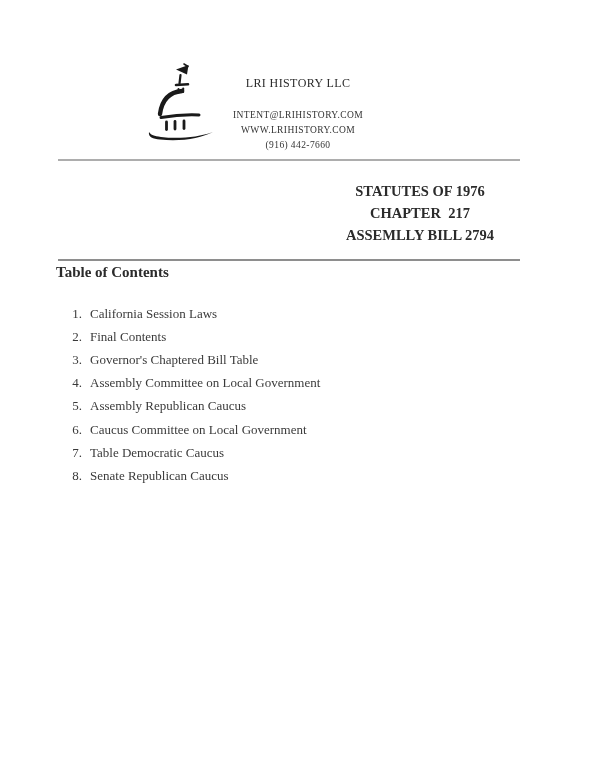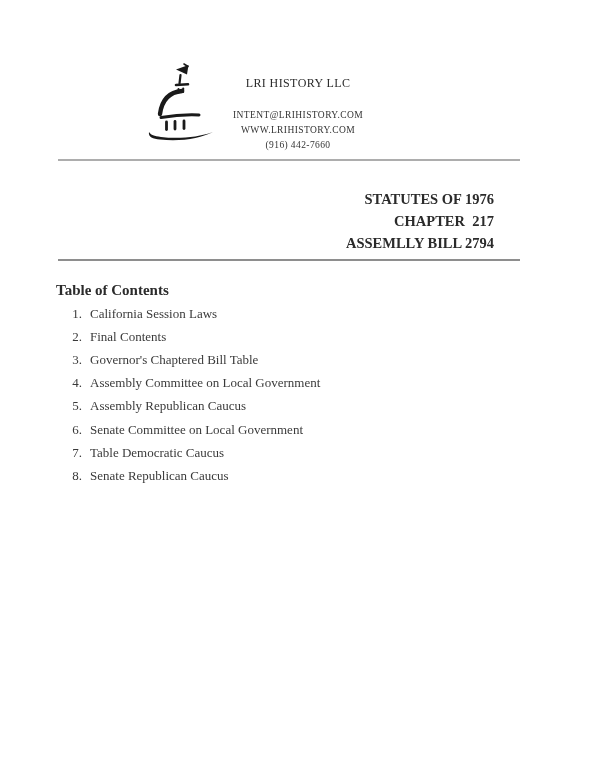--- a/index.html
+++ b/index.html
@@ -33,33 +33,33 @@
     color:#333333;
   }
 
   
   .rule { position:absolute; left:58px; width:462px; height:2px; }
   .rule-top { top:159px; background:#adadad; }
   .rule-bottom { top:259px; background:#8e8e8e; }
 
   
   .doc-info {
-    position:absolute; right:106px; top:188px;
-    text-align:right;
+    position:absolute; right:106px; top:180px;
+    text-align:center;
   }
   .doc-line {
     font-size:14.5px; line-height:22px;
     font-weight:bold;
     color:#2b2b2b;
     white-space:pre-wrap;
   }
 
   
   .toc-title {
-    position:absolute; left:56px; top:282px;
+    position:absolute; left:56px; top:264px;
     font-size:15px; font-weight:bold;
     color:#2b2b2b;
   }
   .toc-list {
     position:absolute; left:69px; top:302px;
   }
   .toc-item {
     display:flex; align-items:center;
     height:23.2px;
     font-size:13px;
@@ -139,21 +139,21 @@
     <div class="toc-item">
       <span class="toc-num">4.</span>
       <span class="toc-label">Assembly Committee on Local Government</span>
     </div>
     <div class="toc-item">
       <span class="toc-num">5.</span>
       <span class="toc-label">Assembly Republican Caucus</span>
     </div>
     <div class="toc-item">
       <span class="toc-num">6.</span>
-      <span class="toc-label">Senate Committee on Local Government</span>
+      <span class="toc-label">Caucus Committee on Local Government</span>
     </div>
     <div class="toc-item">
       <span class="toc-num">7.</span>
       <span class="toc-label">Table Democratic Caucus</span>
     </div>
     <div class="toc-item">
       <span class="toc-num">8.</span>
       <span class="toc-label">Senate Republican Caucus</span>
     </div>
   </div>

